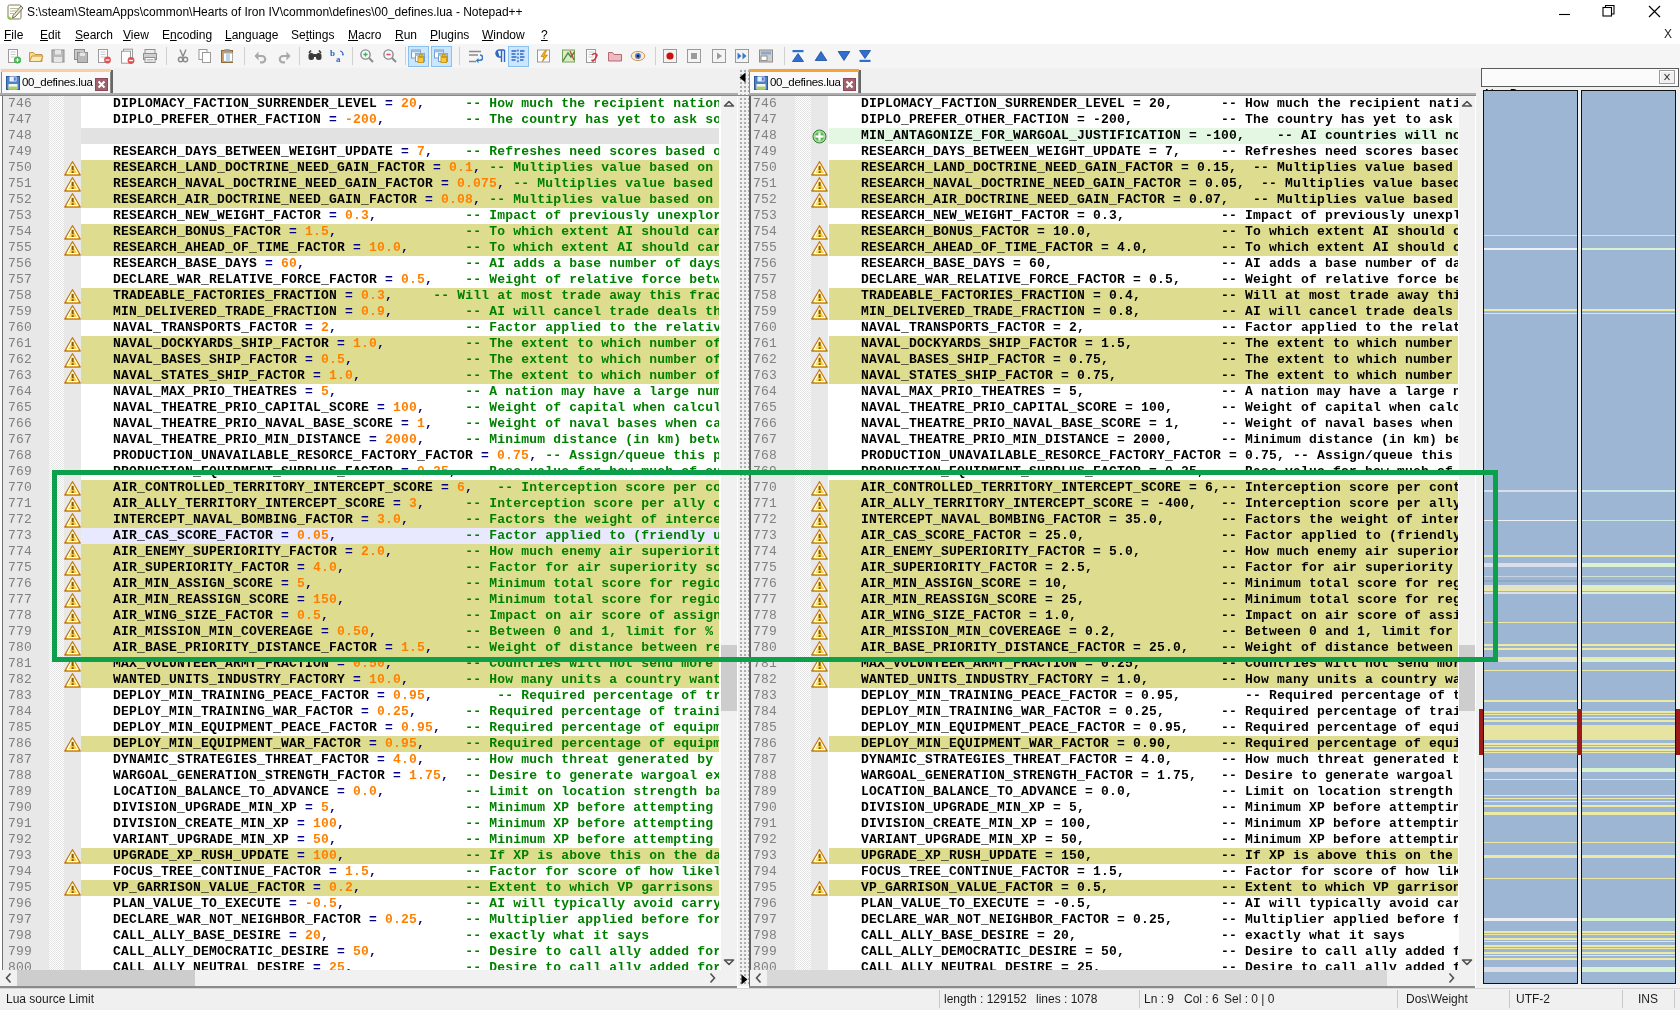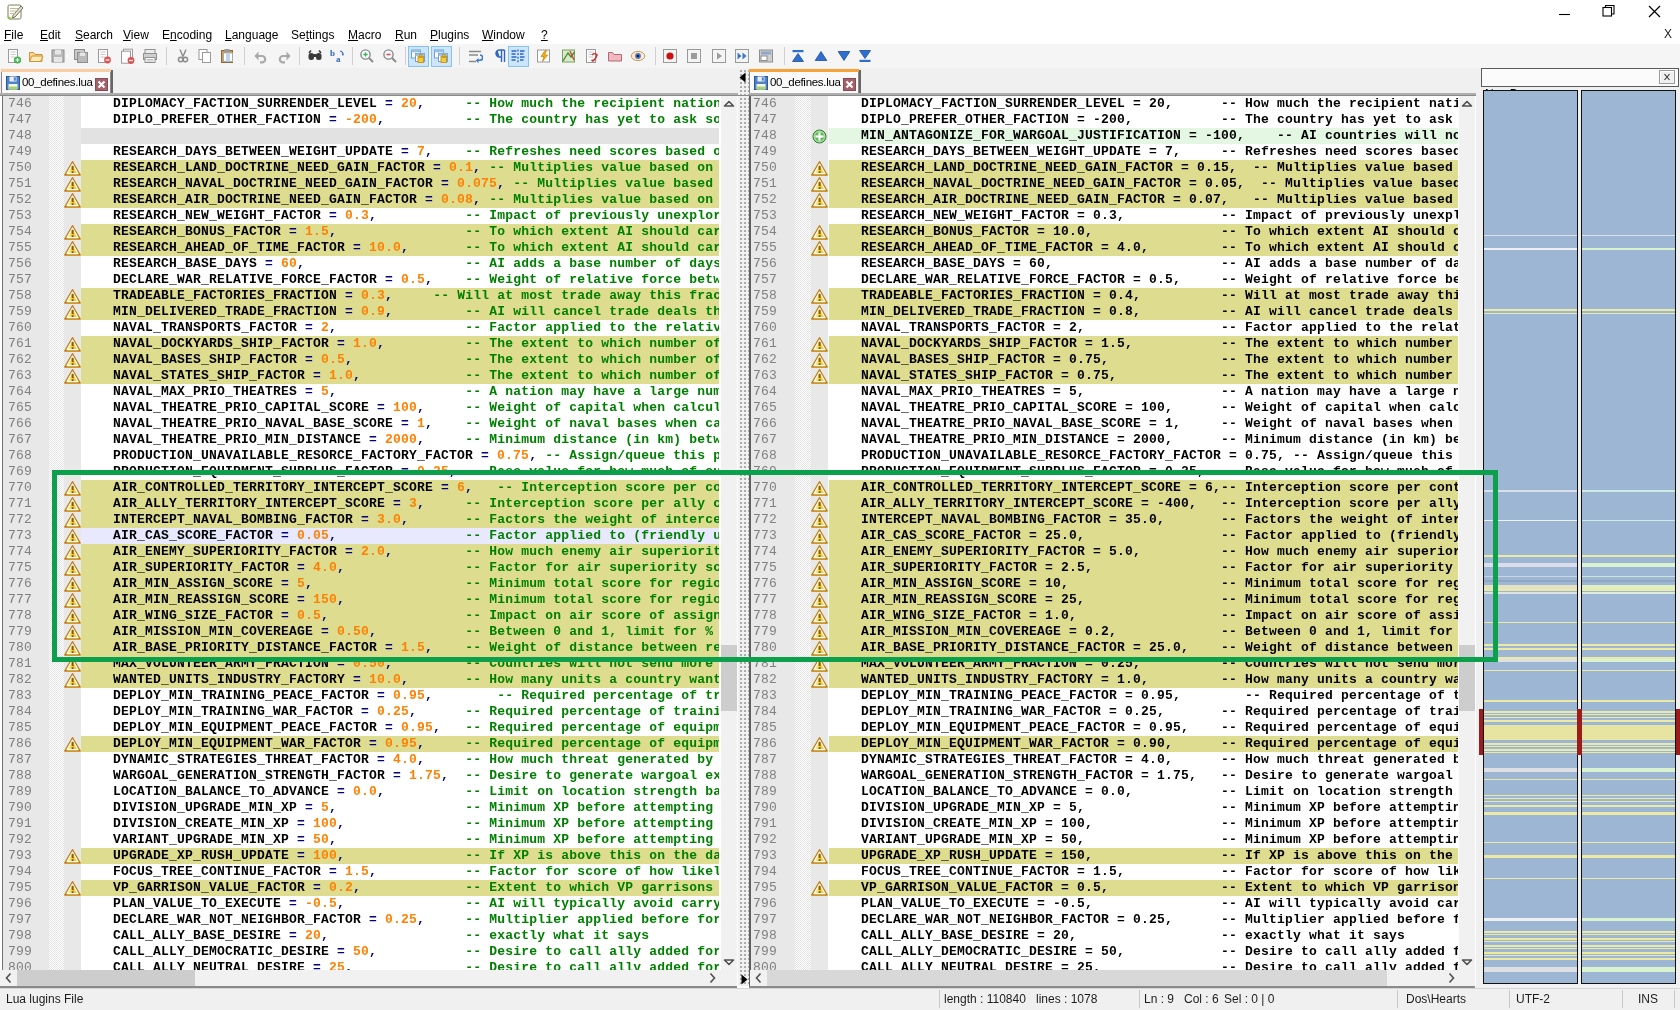--- a/index.html
+++ b/index.html
@@ -22,20 +22,21 @@
 .navstripe{position:absolute;left:0;width:100%}
 </style></head><body>
 <div id="app">
 <div class="abs" style="left:0;top:0;width:1680px;height:24px;background:#ffffff"></div>
     <svg class="abs" style="left:7px;top:4px" width="17" height="17" viewBox="0 0 17 17">
 <rect x="1" y="1" width="13" height="14" rx="1.5" fill="#fffef0" stroke="#7c7c6a" stroke-width="1"></rect>
 <path d="M1 12 L6 15 L1 15 Z" fill="#8ec543"></path>
 <path d="M14 2 L16 4 L8 13 L5.6 14 L6 11.5 Z" fill="#e8e4c9" stroke="#5d5d4f" stroke-width="0.9"></path>
 <path d="M3 4.5 h8 M3 7 h8 M3 9.5 h5" stroke="#b9b7a5" stroke-width="1"></path>
 </svg>
+    <div class="abs ui" style="left:27px;top:5px">S:\steam\SteamApps\common\Hearts of Iron IV\common\defines\00_defines.lua - Notepad++</div>
     <svg class="abs" style="left:1540px;top:0" width="140" height="24" viewBox="0 0 140 24">
 <line x1="19" y1="14.5" x2="30" y2="14.5" stroke="#000" stroke-width="1.1"></line>
 <rect x="63" y="7.5" width="8.5" height="8.5" fill="none" stroke="#000" stroke-width="1.1"></rect>
 <path d="M65.5 7.5 v-2 h8.5 v8.5 h-2" fill="none" stroke="#000" stroke-width="1.1"></path>
 <path d="M109 6 l11 11 M120 6 l-11 11" stroke="#000" stroke-width="1.2"></path>
 </svg>
     <div class="abs" style="left:0;top:24px;width:1680px;height:20px;background:#ffffff"></div>
     <div class="abs ui" style="left:4px;top:28px"><u>F</u>ile</div>
     <div class="abs ui" style="left:40px;top:28px"><u>E</u>dit</div>
     <div class="abs ui" style="left:75px;top:28px"><u>S</u>earch</div>
@@ -910,27 +911,27 @@
       <div class="navstripe" style="top:857px;height:1px;background:#ece9a4"></div>
       <div class="navstripe" style="top:861px;height:2px;background:#ece9a4"></div>
       <div class="navstripe" style="top:864px;height:1px;background:#ece9a4"></div>
       <div class="navstripe" style="top:867px;height:2px;background:#ece9a4"></div>
       <div class="navstripe" style="top:876px;height:5px;background:#d9f2cf"></div>
     </div>
     <div class="abs" style="left:1479px;top:709px;width:4px;height:46px;background:#9e1b1b"></div>
     <div class="abs" style="left:1577px;top:709px;width:5px;height:46px;background:#9e1b1b"></div>
     <div class="abs" style="left:1676px;top:709px;width:4px;height:46px;background:#9e1b1b"></div>
     <div class="abs" style="left:0;top:988px;width:1680px;height:22px;background:#f0f0f0;border-top:1px solid #d5d5d5"></div>
-    <div class="abs sb" style="left:6px;top:992px">Lua lugins File</div>
-    <div class="abs sb" style="left:944px;top:992px">length : 110840</div>
+    <div class="abs sb" style="left:6px;top:992px">Lua source Limit</div>
+    <div class="abs sb" style="left:944px;top:992px">length : 129152</div>
     <div class="abs sb" style="left:1036px;top:992px">lines : 1078</div>
     <div class="abs sb" style="left:1144px;top:992px">Ln : 9</div>
     <div class="abs sb" style="left:1184px;top:992px">Col : 6</div>
     <div class="abs sb" style="left:1224px;top:992px">Sel : 0 | 0</div>
-    <div class="abs sb" style="left:1406px;top:992px">Dos\Hearts</div>
+    <div class="abs sb" style="left:1406px;top:992px">Dos\Weight</div>
     <div class="abs sb" style="left:1516px;top:992px">UTF-2</div>
     <div class="abs sb" style="left:1638px;top:992px">INS</div>
     <div class="abs" style="left:939px;top:990px;width:1px;height:18px;background:#c8c8c8"></div>
     <div class="abs" style="left:1139px;top:990px;width:1px;height:18px;background:#c8c8c8"></div>
     <div class="abs" style="left:1397px;top:990px;width:1px;height:18px;background:#c8c8c8"></div>
     <div class="abs" style="left:1509px;top:990px;width:1px;height:18px;background:#c8c8c8"></div>
     <div class="abs" style="left:1622px;top:990px;width:1px;height:18px;background:#c8c8c8"></div>
     <div class="abs" style="left:1674px;top:990px;width:1px;height:18px;background:#c8c8c8"></div>
     <div class="abs" style="left:52px;top:470px;width:1446px;height:192px;border:5px solid #0ca04c;z-index:50"></div>
   </div>

